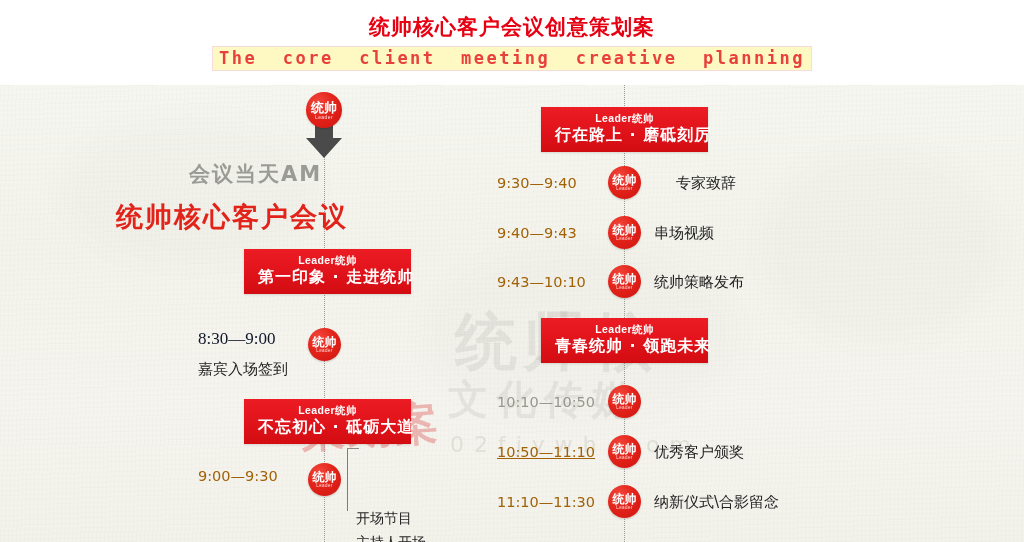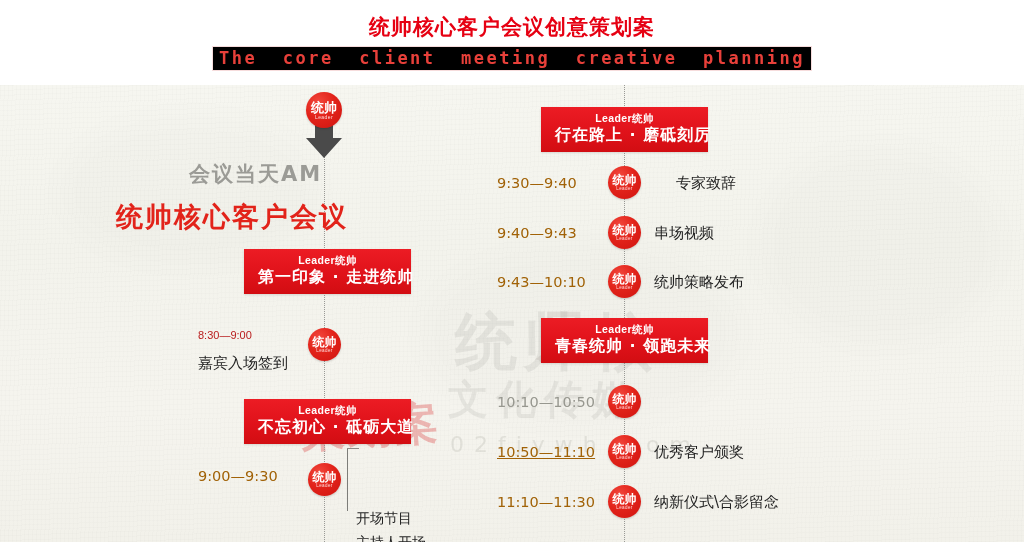--- a/index.html
+++ b/index.html
@@ -50,21 +50,21 @@
   }
 
   .title-en {
     display: inline-block;
     font-family: "DejaVu Sans Mono", "Liberation Mono", monospace;
     font-size: 17px;
     font-weight: bold;
     letter-spacing: 2.5px;
     color: #e8403a;
     border: 1px solid #f6dcdc;
-    background: #000000;
+    background: #fef9c3;
     padding: 1px 6px 2px 6px;
     white-space: pre;
   }
 
   
   .body-area {
     position: absolute;
     left: 0; top: 85px;
     width: 1024px;
     height: 457px;
@@ -256,23 +256,23 @@
     z-index: 4;
   }
 
   
   .row-stack {
     position: absolute;
     z-index: 4;
     white-space: nowrap;
   }
   .row-stack .t {
-    font-family: Liberation Sans, sans-serif;
-    font-size: 11px;
-    color: #b91c1c;
+    font-family: Liberation Serif, serif;
+    font-size: 17px;
+    color: #0f172a;
     line-height: 1;
   }
   .row-stack .d {
     font-family: "DejaVu Sans", "Liberation Sans", sans-serif;
     font-size: 15px;
     color: #1f1f1f;
     line-height: 1;
     margin-top: 15px;
   }
 

